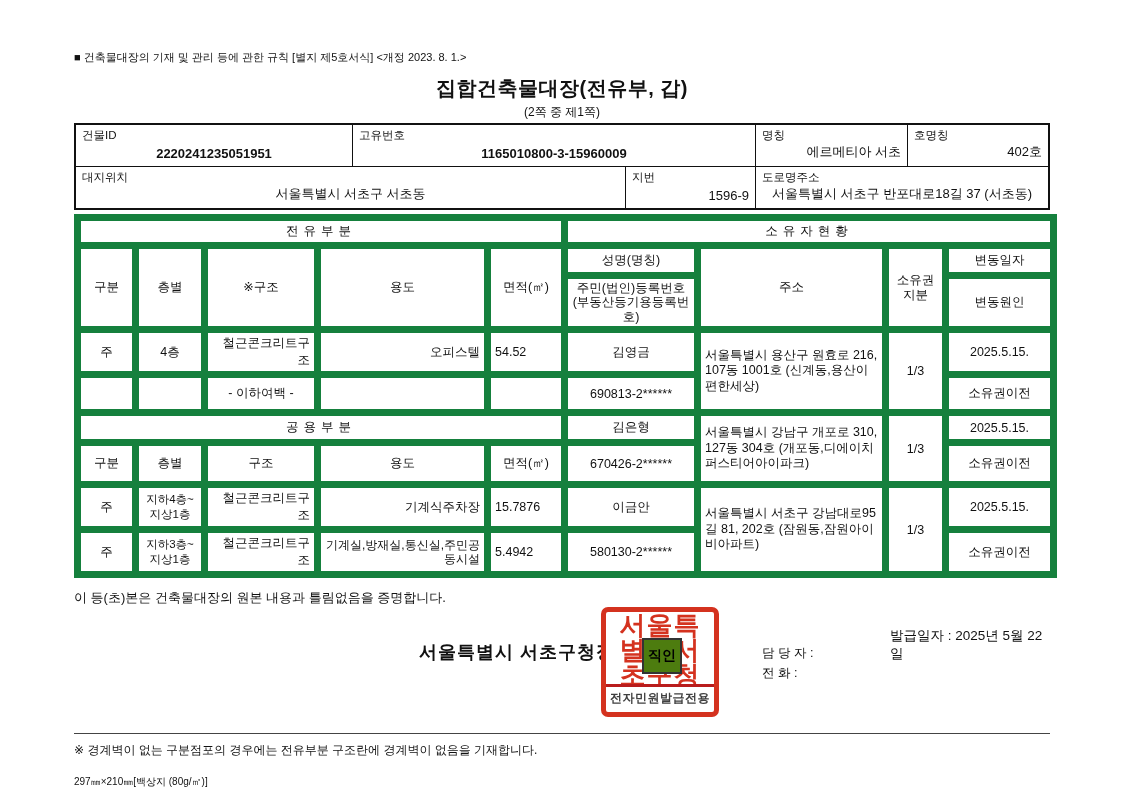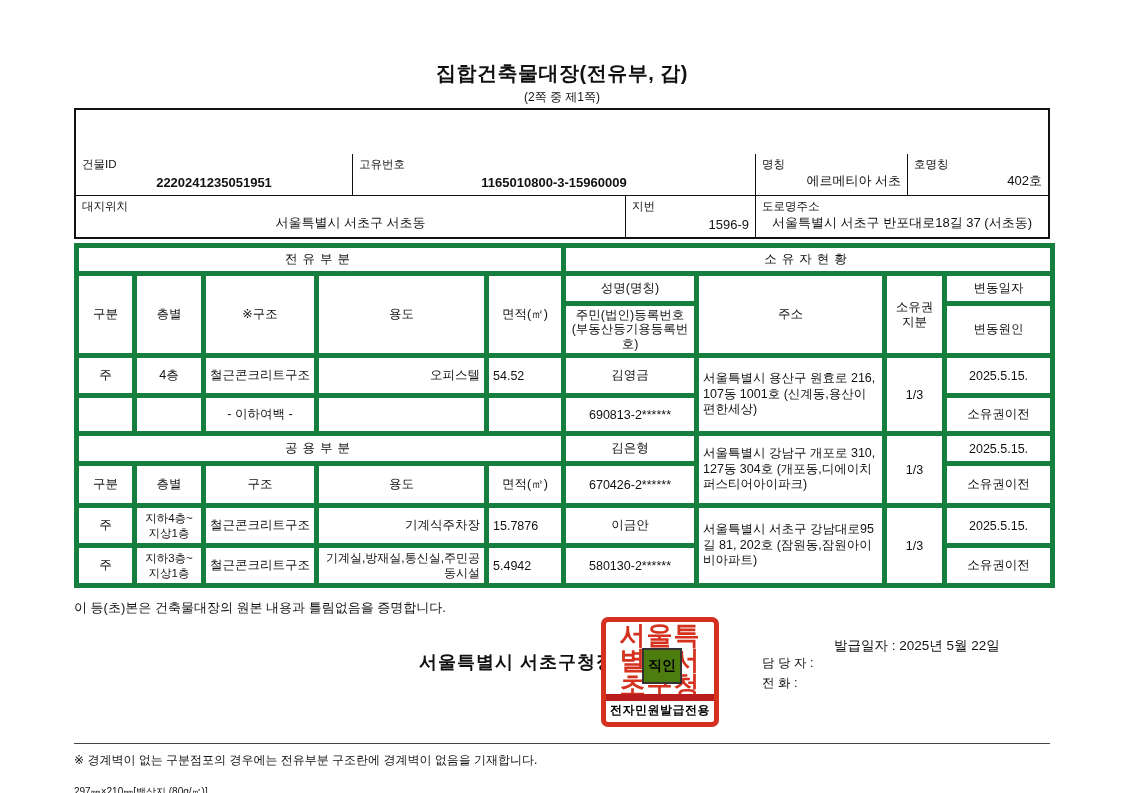--- a/index.html
+++ b/index.html
@@ -6,65 +6,66 @@
   html,body { width:1122px; height:793px; background:#ffffff; font-family:"Liberation Sans","DejaVu Sans",sans-serif; color:#111; }
   .doc { position:absolute; left:74px; top:50px; width:976px; }
 
   .reg-note { font-size:11px; color:#111; }
   .title { text-align:center; font-size:20px; font-weight:bold; margin-top:10px; letter-spacing:0.5px; }
   .page-ind { text-align:center; font-size:12px; margin-top:2px; }
 
   
   .info { border:2px solid #111; border-bottom:2.5px solid #111; margin-top:2px; }
   .info-row { display:grid; }
-  .info-row1 { grid-template-columns:277px 403px 152px 140px; border-bottom:1px solid #111;margin-top:44px; }
+  .info-row1 { grid-template-columns:277px 403px 152px 140px; border-bottom:1px solid #111; }
   .info-row2 { grid-template-columns:550px 130px 292px; }
   .icell { border-right:1px solid #111; padding:3px 6px 4px 6px; min-height:40px; display:flex; flex-direction:column; }
   .icell:last-child { border-right:none; }
   .ilabel { font-size:11.5px; text-align:left; }
   .ival { flex:1; display:flex; align-items:flex-end; justify-content:center; font-size:13px; padding-bottom:1px; }
   .ival.bold { font-weight:bold; }
   .ival.right { justify-content:flex-end;text-align:right; }
 
   
   table.main { border-collapse:collapse; width:976px; table-layout:fixed; margin-top:4px; border:2px solid #111; }
-  table.main td { border:5px solid #15803d; font-size:12.5px; vertical-align:middle; padding:2px 4px; overflow:hidden; }
+  table.main td { border:7px solid #15803d; font-size:12.5px; vertical-align:middle; padding:2px 4px; overflow:hidden; }
   td.sec { text-align:center; letter-spacing:5px; font-size:13px; height:28px; }
   td.hdr { text-align:center; font-size:12.5px; }
   td.hdr2 { text-align:center; font-size:11.5px; white-space:pre-line; line-height:1.15; }
   td.c { text-align:center; }
   td.l { text-align:right; padding-left:7px; }
   td.r { padding-right:7px; }
   td.addr { text-align:left; font-size:12px; line-height:1.25; padding:2px 6px;margin-top:27px; }
 
   
   .certify { font-size:13px; margin-top:11px; }
   .footer-zone { position:relative; height:122px; }
   .issuer { position:absolute; left:345px; top:33px; font-size:18px; font-weight:bold; letter-spacing:1px; }
-  .issue-date { position:absolute; left:760px; top:20px; font-size:13.5px; }
+  .issue-date { position:absolute; left:816px; top:20px; font-size:13.5px; }
   .staff { position:absolute; left:688px; top:38px; font-size:12.5px; }
   .phone { position:absolute; left:688px; top:58px; font-size:12.5px; }
 
   .seal { position:absolute; left:527px; top:0px; width:118px; height:110px; border:5px solid #d4321f; border-radius:7px; background:#fff; }
   .seal-main { height:72px; display:flex; flex-wrap:wrap; align-items:center; justify-content:center;
                color:#d4321f; font-weight:bold; font-size:26px; line-height:0.95; letter-spacing:1px;
                text-align:center; overflow:hidden; padding:1px 2px; word-break:break-all; }
-  .seal-bottom { border-top:7px solid #b91c1c; height:26px; display:flex; align-items:center; justify-content:center;
-                 color:#000000; font-weight:bold; font-size:12px; letter-spacing:0.5px; white-space:nowrap; overflow:hidden; }
+  .seal-bottom { border-top:3px solid #b91c1c; height:26px; display:flex; align-items:center; justify-content:center;
+                 color:#404040; font-weight:bold; font-size:12px; letter-spacing:0.5px; white-space:nowrap; overflow:hidden; }
   .jikin { position:absolute; left:36px; top:26px; width:40px; height:36px; background:#4d7c0f; border:2px solid #333;
            display:flex; align-items:center; justify-content:center; font-size:14px; font-weight:bold; color:#000; }
 
   .footnote { border-top:1.5px solid #444; margin-top:4px; padding-top:8px; font-size:12px; }
   .paper-spec { font-size:10px; margin-top:16px; }
 </style>
 </head>
 <body>
 
 <div class="doc">
 
+  <div class="reg-note">■ 건축물대장의 기재 및 관리 등에 관한 규칙 [별지 제5호서식] &lt;개정 2023. 8. 1.&gt;</div>
   <div class="title">집합건축물대장(전유부, 갑)</div>
   <div class="page-ind">(2쪽 중 제1쪽)</div>
 
   <div class="info">
     <div class="info-row info-row1">
       <div class="icell">
         <div class="ilabel">건물ID</div>
         <div class="ival bold">2220241235051951</div>
       </div>
       <div class="icell">

